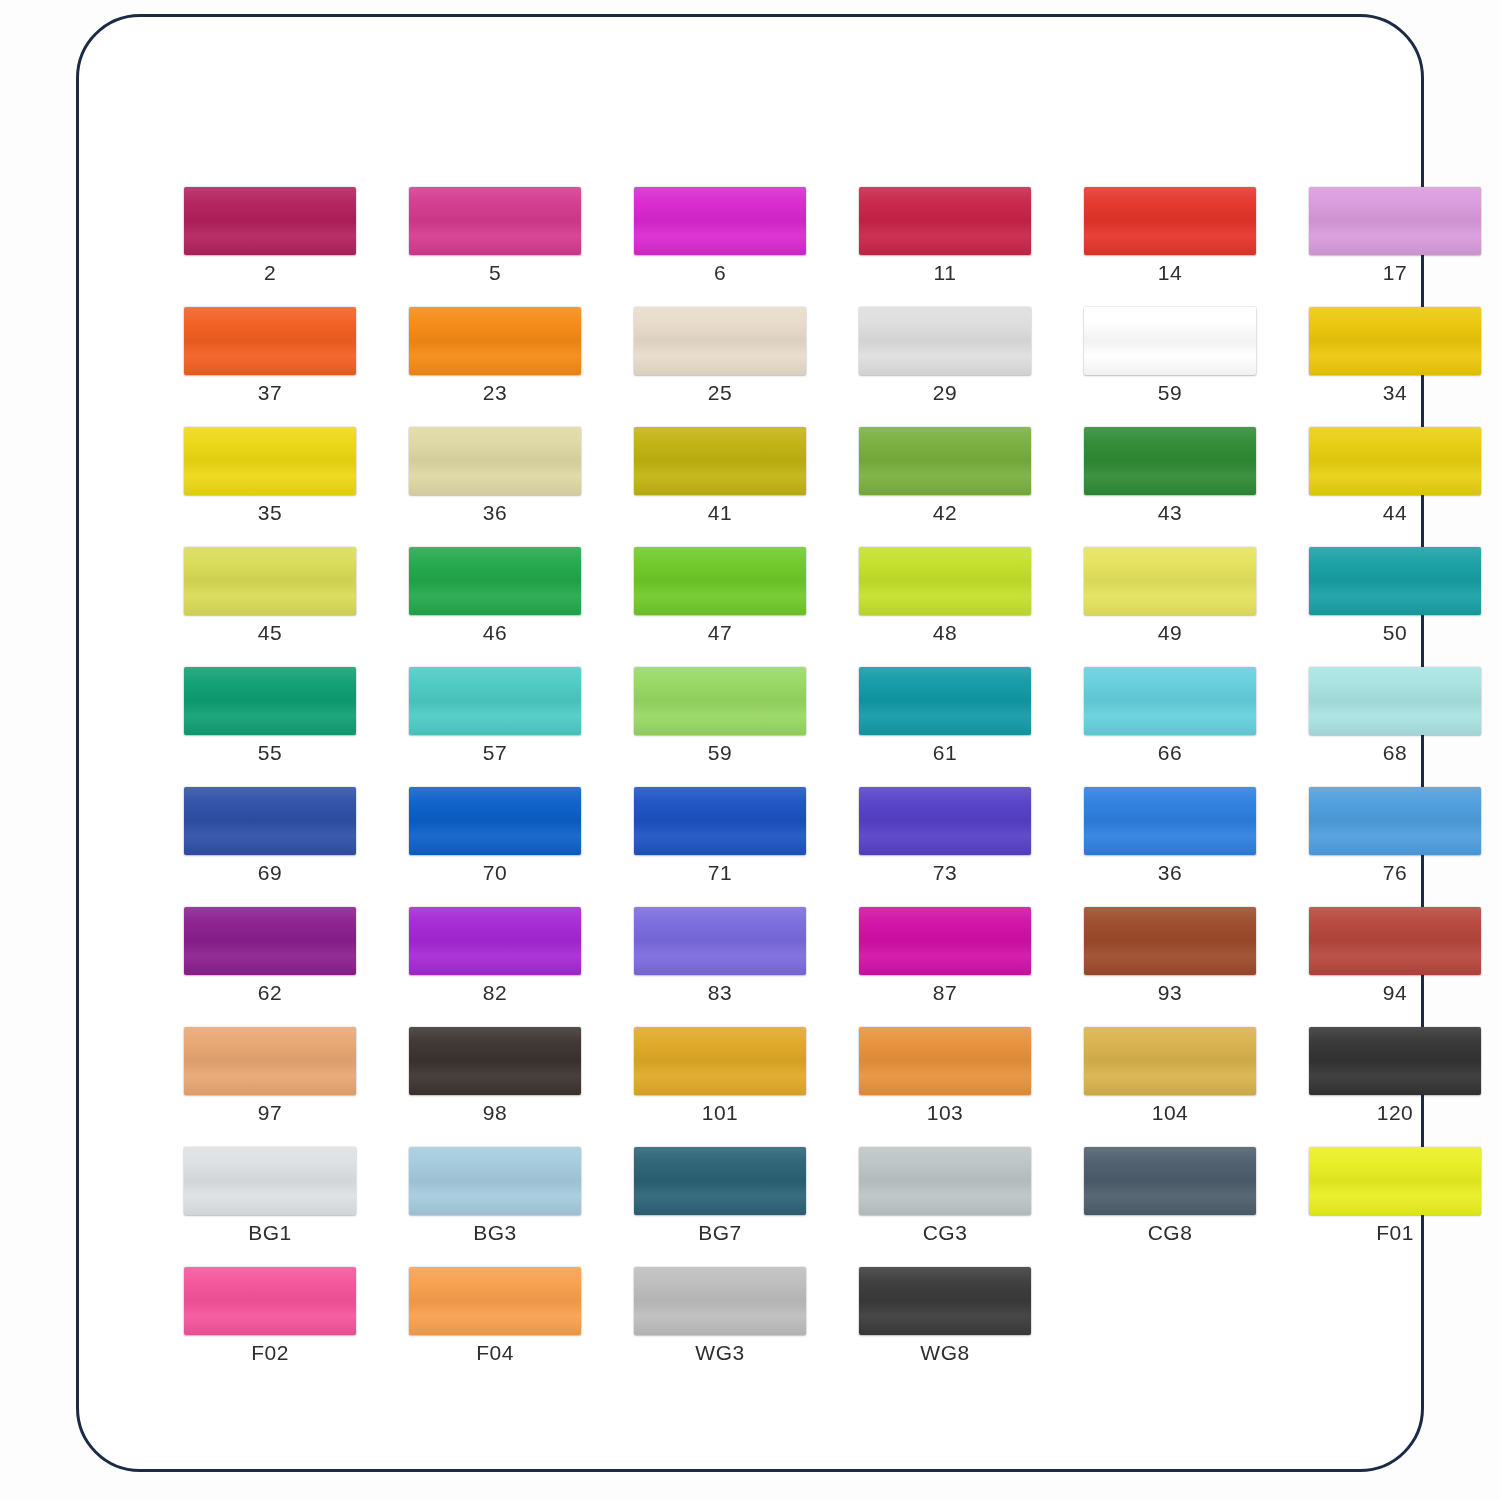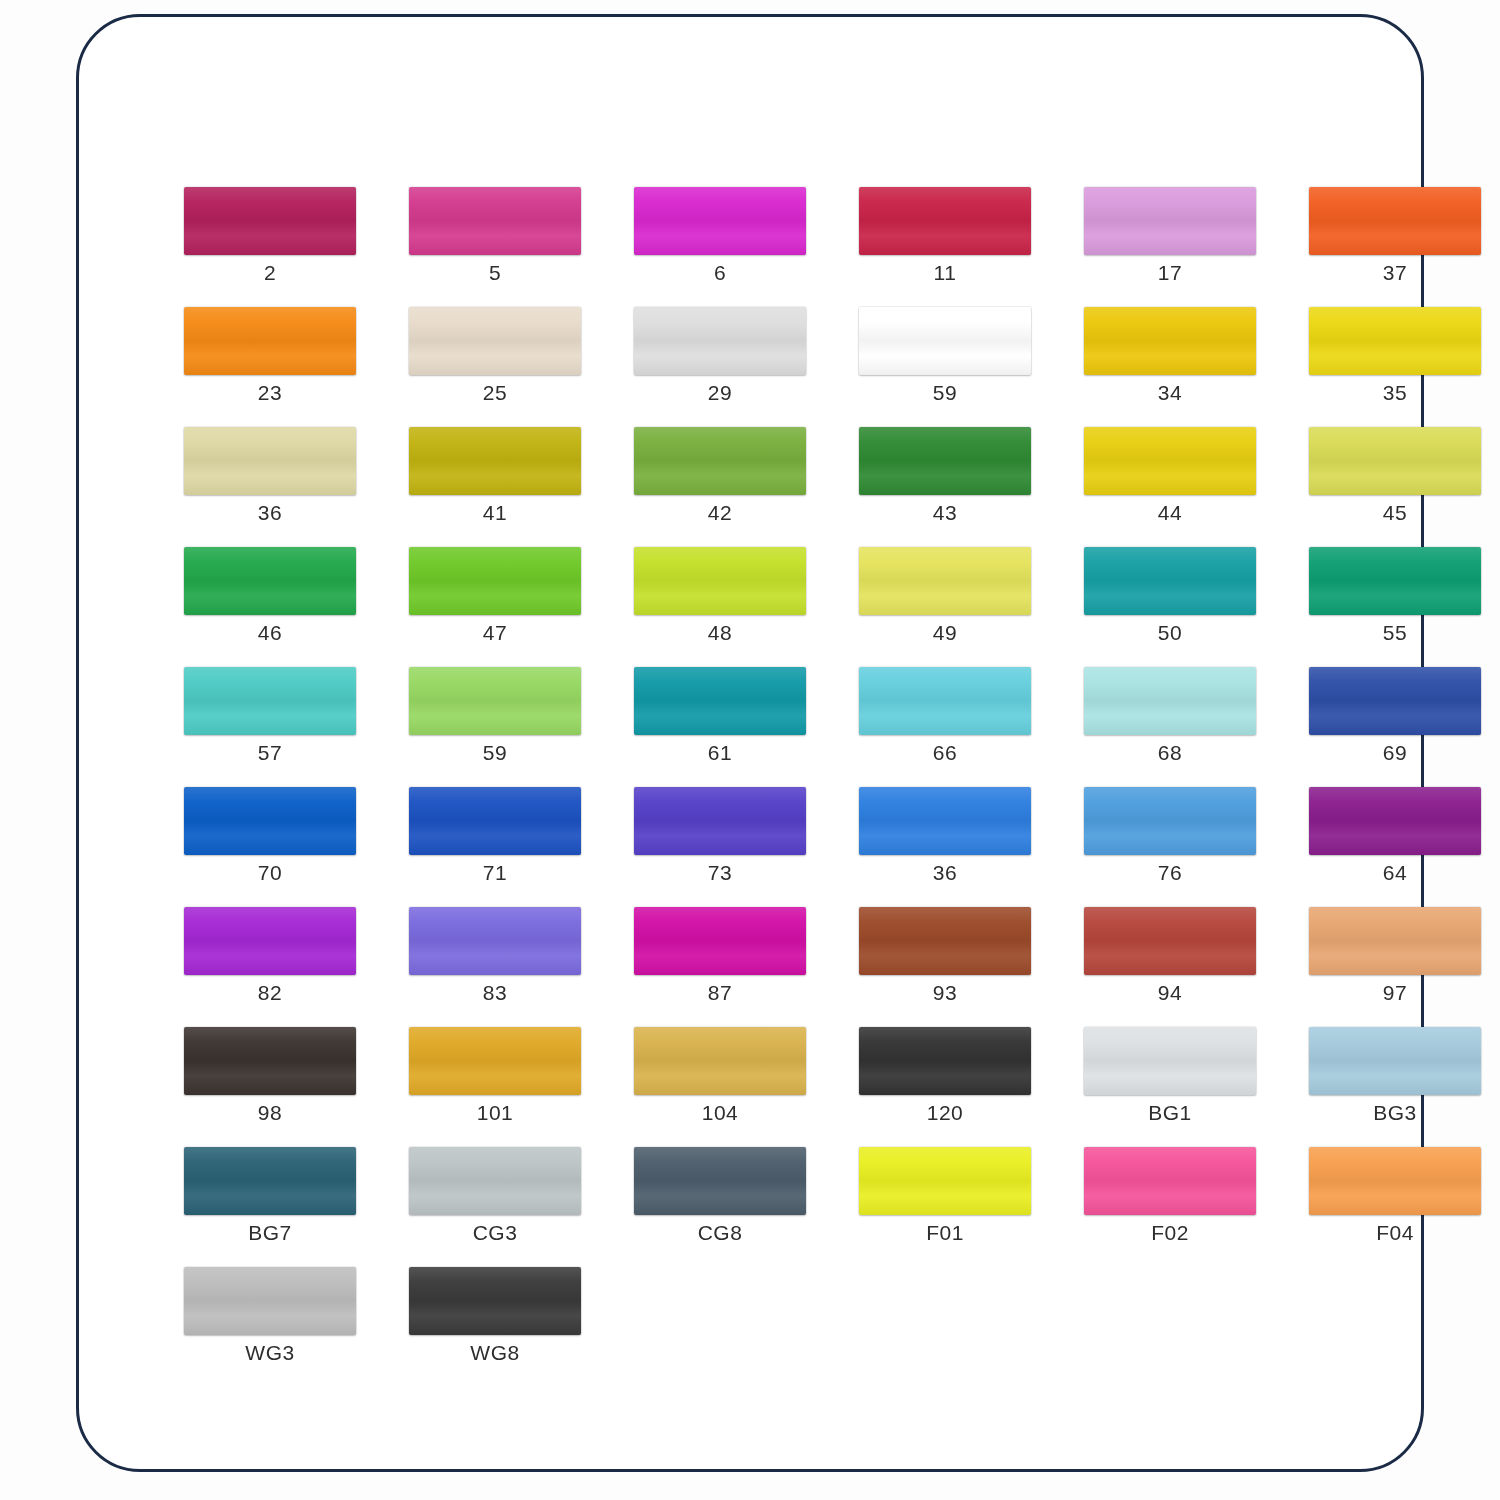--- a/index.html
+++ b/index.html
@@ -103,20 +103,24 @@
         </div>
         <div class="swatch-cell">
           <div class="swatch-chip" style="background-color: rgb(217, 39, 207);"></div>
           <div class="swatch-label">6</div>
         </div>
         <div class="swatch-cell">
           <div class="swatch-chip" style="background-color: rgb(201, 35, 72);"></div>
           <div class="swatch-label">11</div>
         </div>
         <div class="swatch-cell">
+          <div class="swatch-chip" style="background-color: rgb(229, 52, 42);"></div>
+          <div class="swatch-label">14</div>
+        </div>
+        <div class="swatch-cell">
           <div class="swatch-chip" style="background-color: rgb(217, 154, 220);"></div>
           <div class="swatch-label">17</div>
         </div>
         <div class="swatch-cell">
           <div class="swatch-chip" style="background-color: rgb(242, 94, 33);"></div>
           <div class="swatch-label">37</div>
         </div>
         <div class="swatch-cell">
           <div class="swatch-chip" style="background-color: rgb(245, 138, 20);"></div>
           <div class="swatch-label">23</div>
@@ -228,21 +232,21 @@
         <div class="swatch-cell">
           <div class="swatch-chip" style="background-color: rgb(45, 127, 224);"></div>
           <div class="swatch-label">36</div>
         </div>
         <div class="swatch-cell">
           <div class="swatch-chip" style="background-color: rgb(78, 158, 222);"></div>
           <div class="swatch-label">76</div>
         </div>
         <div class="swatch-cell">
           <div class="swatch-chip" style="background-color: rgb(139, 30, 142);"></div>
-          <div class="swatch-label">64</div>
+          <div class="swatch-label">62</div>
         </div>
         <div class="swatch-cell">
           <div class="swatch-chip" style="background-color: rgb(165, 39, 212);"></div>
           <div class="swatch-label">82</div>
         </div>
         <div class="swatch-cell">
           <div class="swatch-chip" style="background-color: rgb(122, 106, 222);"></div>
           <div class="swatch-label">83</div>
         </div>
         <div class="swatch-cell">
@@ -261,20 +265,24 @@
           <div class="swatch-chip" style="background-color: rgb(232, 166, 114);"></div>
           <div class="swatch-label">97</div>
         </div>
         <div class="swatch-cell">
           <div class="swatch-chip" style="background-color: rgb(59, 51, 47);"></div>
           <div class="swatch-label">98</div>
         </div>
         <div class="swatch-cell">
           <div class="swatch-chip" style="background-color: rgb(224, 169, 38);"></div>
           <div class="swatch-label">101</div>
+        </div>
+        <div class="swatch-cell">
+          <div class="swatch-chip" style="background-color: rgb(232, 145, 58);"></div>
+          <div class="swatch-label">103</div>
         </div>
         <div class="swatch-cell">
           <div class="swatch-chip" style="background-color: rgb(217, 178, 76);"></div>
           <div class="swatch-label">104</div>
         </div>
         <div class="swatch-cell">
           <div class="swatch-chip" style="background-color: rgb(51, 51, 51);"></div>
           <div class="swatch-label">120</div>
         </div>
         <div class="swatch-cell">

